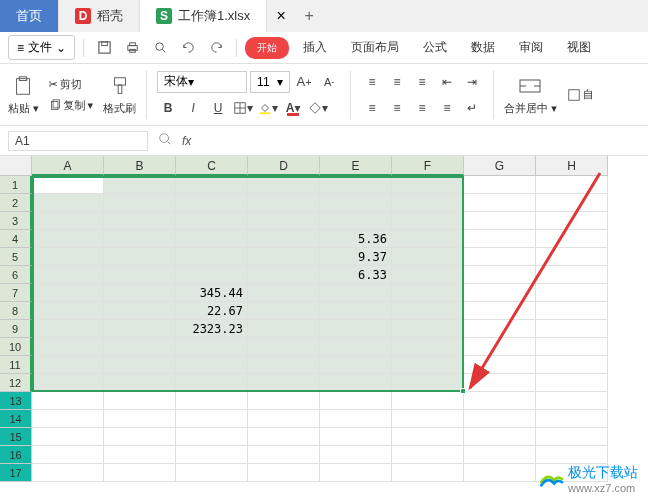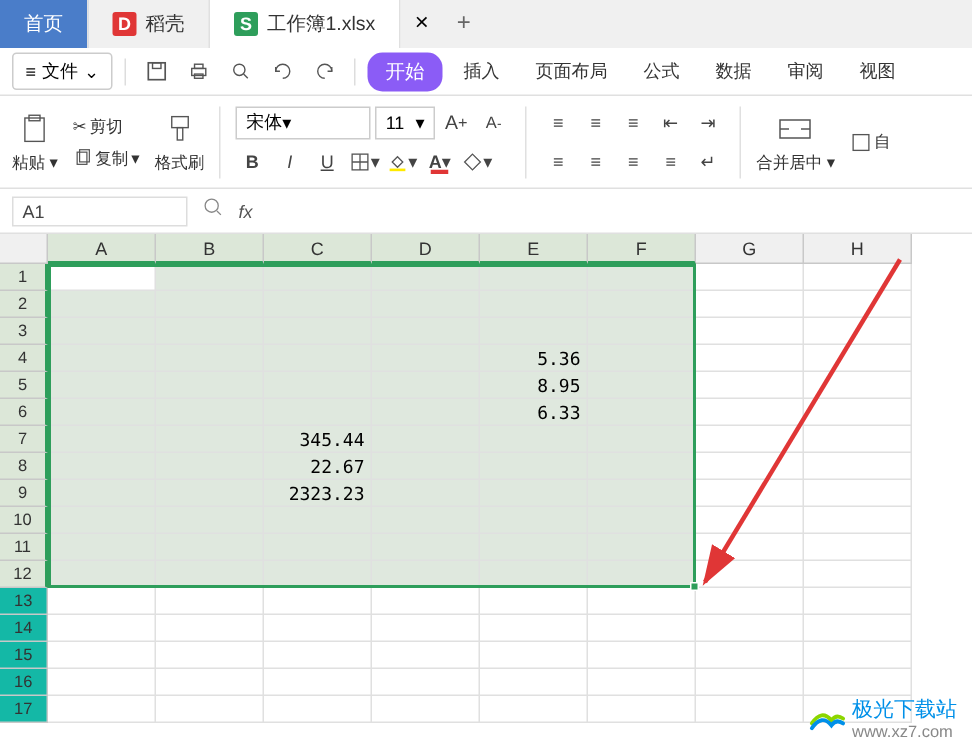--- a/index.html
+++ b/index.html
@@ -13,35 +13,35 @@
 .tab-icon { width: 16px; height: 16px; margin-right: 6px; display: inline-flex; align-items: center; justify-content: center; font-size: 12px; }
 .dao-icon { background: #e03636; color: #fff; border-radius: 2px; font-weight: bold; }
 .xls-icon { background: #2e9e5b; color: #fff; border-radius: 2px; font-weight: bold; }
 .tab-close { width: 28px; display: flex; align-items: center; justify-content: center; cursor: pointer; }
 .tab-add { width: 28px; display: flex; align-items: center; justify-content: center; cursor: pointer; font-size: 16px; color: #666; }
 
 .menubar { height: 32px; border-bottom: 1px solid #e0e0e0; display: flex; align-items: center; padding: 0 8px; gap: 4px; }
 .file-menu { display: flex; align-items: center; padding: 3px 8px; font-size: 12px; border: 1px solid #ccc; border-radius: 3px; cursor: pointer; gap: 4px; }
 .qat-btn { width: 24px; height: 24px; display: flex; align-items: center; justify-content: center; cursor: pointer; color: #555; font-size: 13px; }
 .divider { width: 1px; height: 18px; background: #ddd; margin: 0 4px; }
-.start-btn { background: #8b5cf6; color: #fff; padding: 4px 12px; border-radius: 10px; font-size: 13px; cursor: pointer; }
+.start-btn { background: #ef4444; color: #fff; padding: 4px 12px; border-radius: 10px; font-size: 10px; cursor: pointer; }
 .menu-item { padding: 4px 10px; font-size: 12px; color: #333; cursor: pointer; }
 
 .toolbar { height: 62px; border-bottom: 1px solid #e0e0e0; display: flex; align-items: center; padding: 4px 8px; gap: 6px; }
 .tb-group { display: flex; flex-direction: column; align-items: center; gap: 2px; font-size: 11px; color: #333; }
 .tb-btn { display: flex; align-items: center; gap: 2px; padding: 2px 4px; cursor: pointer; font-size: 11px; color: #333; }
 .tb-big-icon { width: 26px; height: 26px; display: flex; align-items: center; justify-content: center; }
 .tb-label { font-size: 11px; }
 .font-sel { border: 1px solid #ccc; height: 22px; padding: 0 6px; font-size: 12px; display: flex; align-items: center; min-width: 90px; justify-content: flex-start; cursor: pointer; }
 .size-sel { border: 1px solid #ccc; height: 22px; padding: 0 6px; font-size: 12px; display: flex; align-items: center; min-width: 40px; justify-content: space-between; cursor: pointer; }
 .small-btn { width: 22px; height: 22px; display: flex; align-items: center; justify-content: center; cursor: pointer; font-size: 12px; color: #444; }
 .vdiv { width: 1px; height: 48px; background: #e0e0e0; margin: 0 4px; }
 
 .namebar { height: 30px; border-bottom: 1px solid #e0e0e0; display: flex; align-items: center; padding: 0 8px; gap: 10px; }
-.namebox { width: 117px; border: 1px solid #ddd; height: 20px; padding: 0 6px; font-size: 12px; color: #444; display: flex; align-items: center; }
+.namebox { width: 140px; border: 1px solid #ddd; height: 20px; padding: 0 6px; font-size: 12px; color: #444; display: flex; align-items: center; }
 .fx { font-style: italic; font-size: 12px; color: #555; }
 
 .grid-wrap { position: relative; }
 .col-headers { display: flex; height: 20px; }
 .corner { width: 32px; height: 20px; background: #f0f0f0; border-right: 1px solid #c8c8c8; border-bottom: 1px solid #c8c8c8; }
 .col-h { width: 72px; height: 20px; background: #f0f0f0; border-right: 1px solid #c8c8c8; border-bottom: 1px solid #c8c8c8; text-align: center; font-size: 12px; color: #333; line-height: 20px; }
 .col-h.sel { background: #dce7d8; border-bottom: 2px solid #2e9e5b; }
 .row { display: flex; height: 18px; }
 .row-h { width: 32px; height: 18px; background: #14b8a6; border-right: 1px solid #c8c8c8; border-bottom: 1px solid #c8c8c8; text-align: center; font-size: 11px; color: #333; line-height: 18px; }
 .row-h.sel { background: #dce7d8; border-right: 2px solid #2e9e5b; }
@@ -309,21 +309,21 @@
         <div class="cell sel"></div>
         <div class="cell"></div>
         <div class="cell"></div>
       </div>
       <div class="row">
         <div class="row-h sel">5</div>
         <div class="cell sel"></div>
         <div class="cell sel"></div>
         <div class="cell sel"></div>
         <div class="cell sel"></div>
-        <div class="cell sel">8.95</div>
+        <div class="cell sel">9.37</div>
         <div class="cell sel"></div>
         <div class="cell"></div>
         <div class="cell"></div>
       </div>
       <div class="row">
         <div class="row-h sel">6</div>
         <div class="cell sel"></div>
         <div class="cell sel"></div>
         <div class="cell sel"></div>
         <div class="cell sel"></div>

